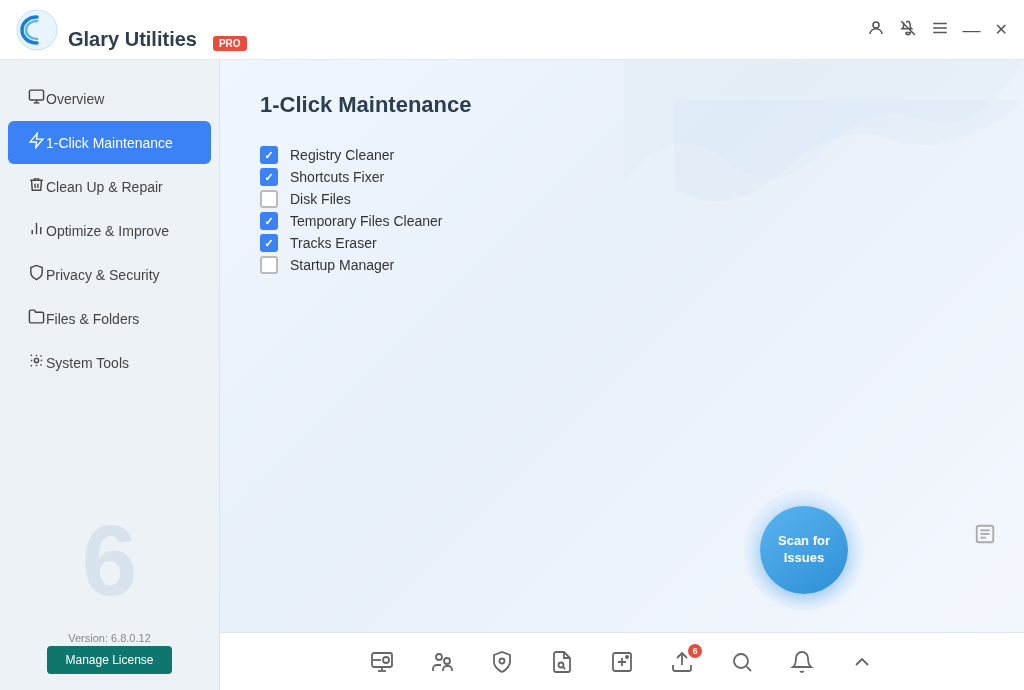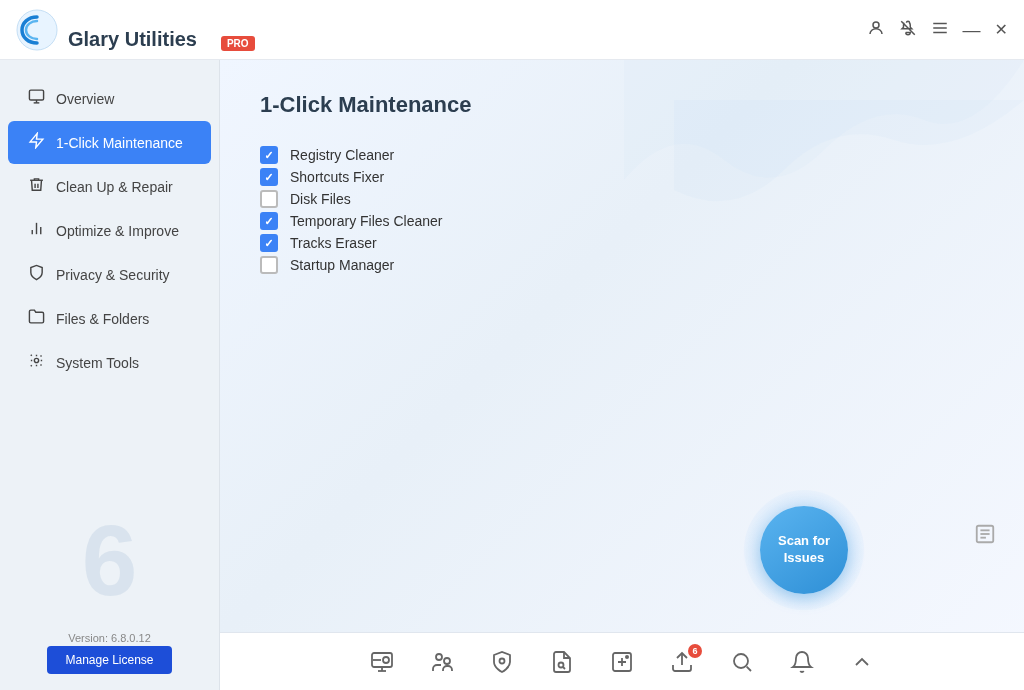--- a/index.html
+++ b/index.html
@@ -38,21 +38,21 @@
       font-weight: 600;
       color: #2c3e50;
     }
     .pro-badge {
       background: #e74c3c;
       color: #fff;
       font-size: 10px;
       font-weight: bold;
       padding: 2px 6px;
       border-radius: 3px;
-      margin-left: 14px;
+      margin-left: 6px;
     }
     .title-bar-controls {
       margin-left: auto;
       display: flex;
       align-items: center;
       gap: 14px;
     }
     .title-bar-controls span {
       color: #666;
       font-size: 16px;
@@ -79,21 +79,20 @@
       padding: 16px 0 0 0;
       border-right: 1px solid #dde3ea;
       position: relative;
     }
     .sidebar-nav {
       flex: 1;
     }
     .sidebar-item {
       display: flex;
       align-items: center;
-      gap: 10px;
       padding: 11px 18px;
       cursor: pointer;
       color: #444;
       font-size: 14px;
       border-radius: 6px;
       margin: 1px 8px;
       transition: background 0.15s;
     }
     .sidebar-item.active {
       background: #3b82f6;
@@ -120,21 +119,21 @@
     .sidebar-footer {
       padding: 16px;
       text-align: center;
     }
     .version-text {
       font-size: 11px;
       color: #888;
       margin-bottom: 2px;
     }
     .manage-license-btn {
-      background: #1d4ed8;
+      background: #0f766e;
       color: #fff;
       border: none;
       padding: 7px 18px;
       border-radius: 4px;
       font-size: 12px;
       cursor: pointer;
       font-weight: 500;
     }
 
     

